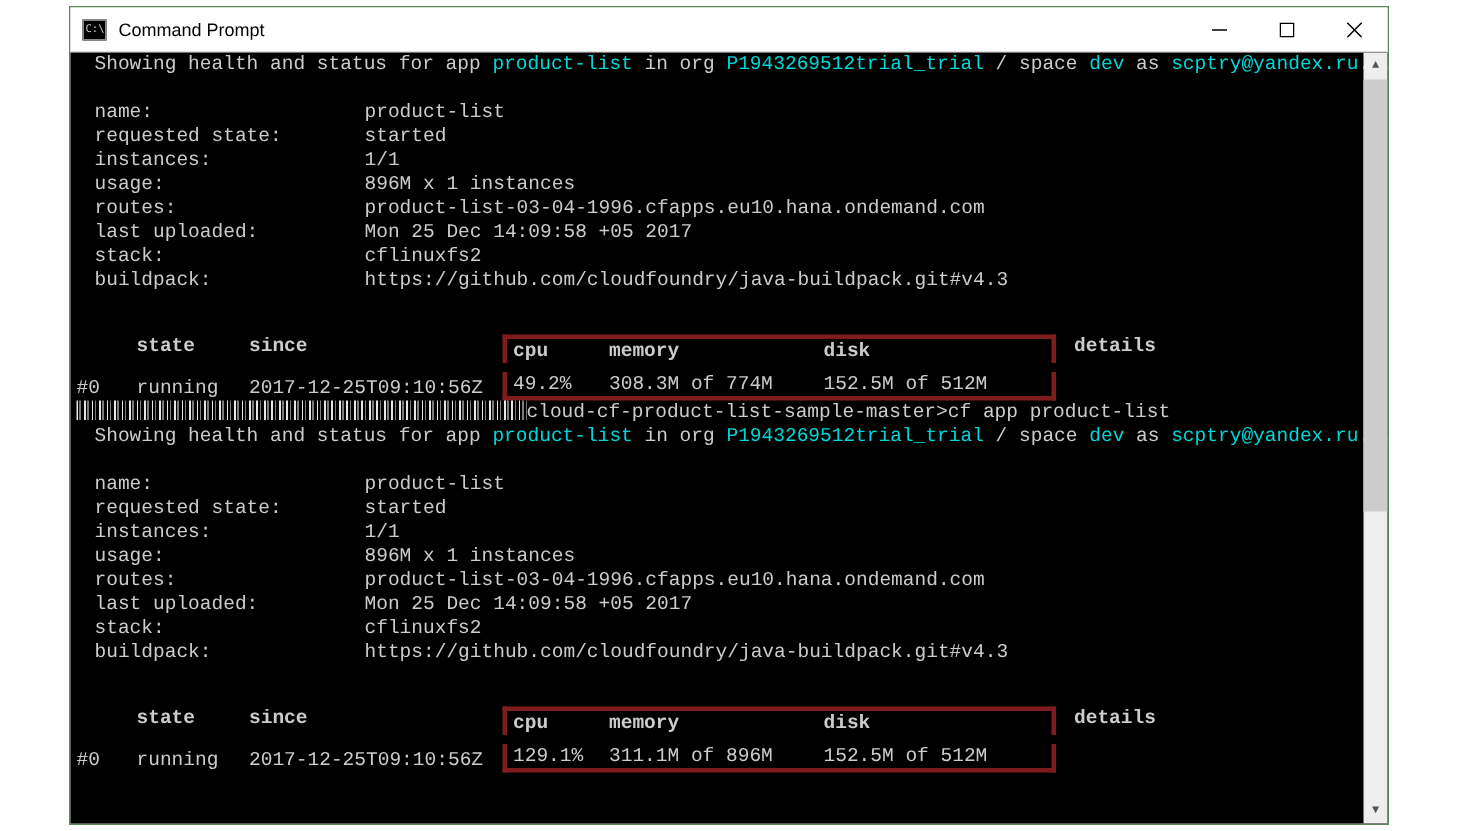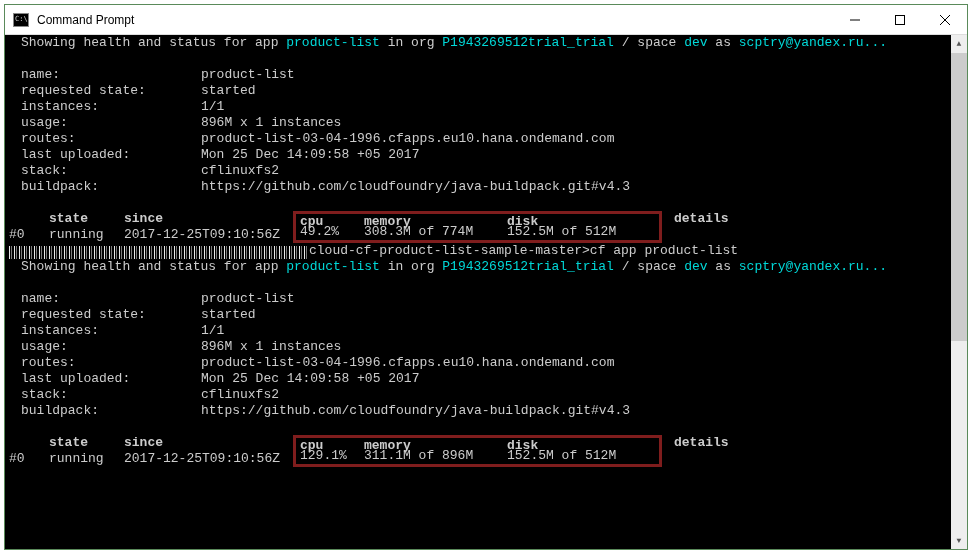--- a/index.html
+++ b/index.html
@@ -10,21 +10,21 @@
   body {
     background: #fff;
     font-family: Consolas, 'Courier New', monospace;
     font-size: 13px;
     display: flex;
     justify-content: center;
     align-items: center;
     padding: 4px;
   }
   .window {
-    width: 964px;
+    width: 880px;
     height: 546px;
     border: 1px solid #5a8a5a;
     background: #fff;
     display: flex;
     flex-direction: column;
   }
   .titlebar {
     height: 30px;
     background: #fff;
     display: flex;
@@ -111,38 +111,39 @@
     position: absolute;
     bottom: 0;
   }
   .line {
     white-space: pre;
     margin-left: 12px;
   }
   .cyan { color: #00d8d8; }
   .row {
     display: flex;
+    margin-top: 12px;
   }
   .col-idx { width: 40px; }
   .col-state { width: 75px; }
   .col-since { width: 175px; }
   .col-cpu { width: 64px; }
   .col-mem { width: 143px; }
   .col-disk { width: 150px; }
   .col-details { }
   .redbox-cols {
     border: 3px solid #7f1d1d;
     padding: 0 2px 0 4px;
     margin-left: -6px;
     margin-right: 12px;
   }
   .noise {
     height: 16px;
     display: flex;
-    align-items: flex-end;
+    align-items: flex-start;
   }
   .noise-bar {
     width: 300px;
     height: 13px;
     background: repeating-linear-gradient(90deg,#fff 0 1px,#000 1px 2px,#888 2px 3px,#000 3px 5px),repeating-linear-gradient(0deg,rgba(0,0,0,0.5) 0 1px,transparent 1px 2px);
     background-blend-mode: screen;
     opacity: 0.9;
   }
   .kv-label { display: inline-block; width: 180px; }
   .cursor {

